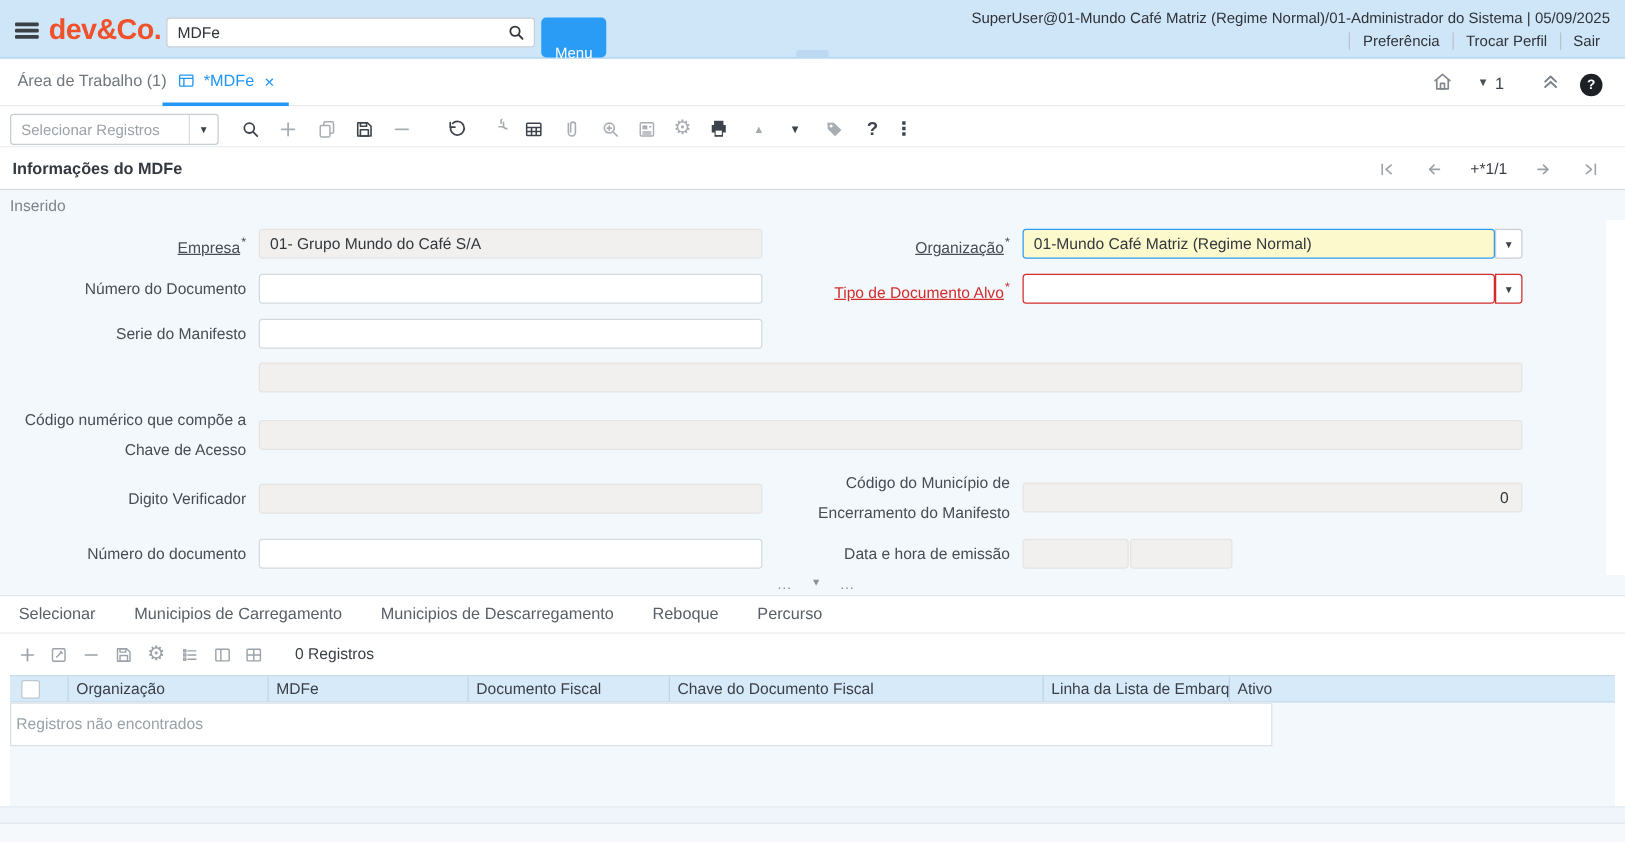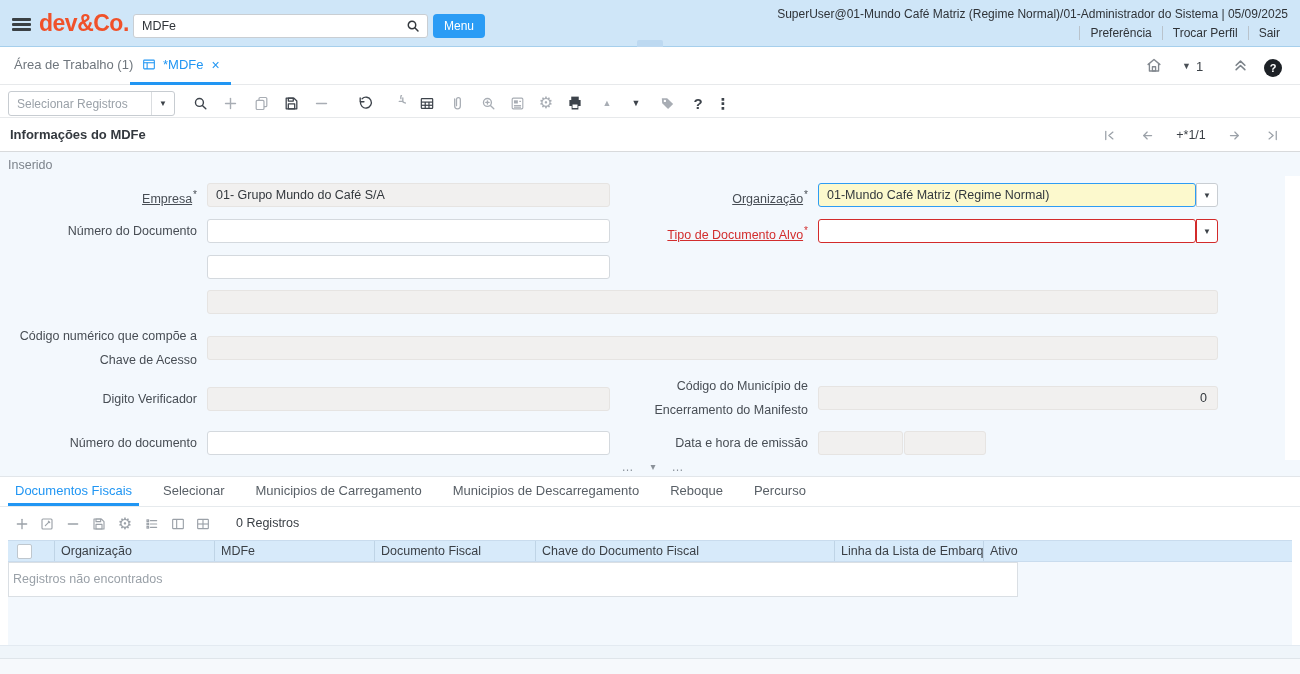--- a/index.html
+++ b/index.html
@@ -9,21 +9,21 @@
   svg{display:block;}
 
   
   .header{left:0;top:0;width:1300px;height:47px;background:#cfe6f8;border-bottom:1px solid #a6cfec;}
   .hamburger{left:12px;top:18px;width:19px;height:13px;cursor:pointer;}
   .hamburger i{display:block;height:2.6px;background:#3a4044;margin-bottom:2.6px;border-radius:1px;}
   .logo{left:39px;top:10px;font-size:23px;font-weight:bold;color:#f0512a;letter-spacing:-0.5px;}
   .searchwrap{left:133px;top:14px;width:295px;height:24px;background:#fff;border:1px solid #c9ced3;border-radius:3px;display:flex;align-items:center;}
   .searchwrap input{flex:1;border:none;outline:none;background:transparent;font:12.5px "Liberation Sans",sans-serif;color:#2f3338;padding:0 8px;}
   .search-btn{width:28px;height:22px;display:flex;align-items:center;justify-content:center;color:#33383d;cursor:pointer;}
-  .menu-btn{left:433px;top:14px;height:24px;padding:0 11px;background:#2b9cf5;color:#fff;border:none;border-radius:4px;
+  .menu-btn{left:433px;top:14px;height:24px;padding:16px 11px;background:#2b9cf5;color:#fff;border:none;border-radius:4px;
             font:12px "Liberation Sans",sans-serif;line-height:24px;cursor:pointer;}
   .session{right:12px;top:7px;font-size:12px;color:#2f3338;white-space:nowrap;}
   .session-links{right:10px;top:26px;font-size:12px;color:#2f3338;display:flex;align-items:center;}
   .session-links span.lnk{padding:0 10px;cursor:pointer;border-left:1px solid #b9c3cc;}
   .header-handle{left:637px;top:40px;width:26px;height:7px;background:#bdd9f1;border-radius:2px 2px 0 0;cursor:pointer;}
 
   
   .tabbar{left:0;top:47px;width:1300px;height:38px;background:#fff;border-bottom:1px solid #e7e9eb;}
   .ws-tab{left:0;top:47px;height:38px;line-height:36px;padding:0 14px;font-size:13px;color:#6f767d;cursor:pointer;}
   .win-tab{left:130px;top:47px;height:38px;padding:0 11px;display:flex;align-items:center;gap:6px;
@@ -297,20 +297,21 @@
         </svg>
       </span>
   </div>
 
   <div class="abs form-area"></div>
   <div class="abs status-line">Inserido</div>
 
   <div class="flabel" style="left:0;top:183px;width:197px">
     <span class="lbl u">Empresa</span><sup>*</sup></div>
   <div class="flabel" style="left:0;top:219px;width:197px">Número do Documento</div>
+  <div class="flabel" style="left:0;top:255px;width:197px">Serie do Manifesto</div>
   <div class="flabel two" style="left:0;top:324px;width:197px">
     <div>Código numérico que compõe a</div>
       <div>Chave de Acesso</div>
     </div>
   <div class="flabel" style="left:0;top:387px;width:197px">Digito Verificador</div>
   <div class="flabel" style="left:0;top:431px;width:197px">Número do documento</div>
 
   <div class="flabel" style="left:608px;top:183px;width:200px">
     <span class="lbl u">Organização</span><sup>*</sup></div>
   <div class="flabel red" style="left:608px;top:219px;width:200px">
@@ -339,21 +340,20 @@
 
   <div class="abs vscroll"></div>
 
   <div class="abs splitter">
     <span class="dots">…</span>
     <span class="car">▾</span>
     <span class="dots">…</span>
   </div>
 
   <div class="abs detail-tabs">
-    <span class="dtab active">Documentos Fiscais</span>
     <span class="dtab">Selecionar</span>
     <span class="dtab">Municipios de Carregamento</span>
     <span class="dtab">Municipios de Descarregamento</span>
     <span class="dtab">Reboque</span>
     <span class="dtab">Percurso</span>
   </div>
 
   <div class="abs detail-toolbar"></div>
   <div class="abs dbtn" style="left:11px">
     <svg width="16" height="16" viewBox="0 0 24 24" fill="none" stroke="currentColor" stroke-width="2" stroke-linecap="round">

